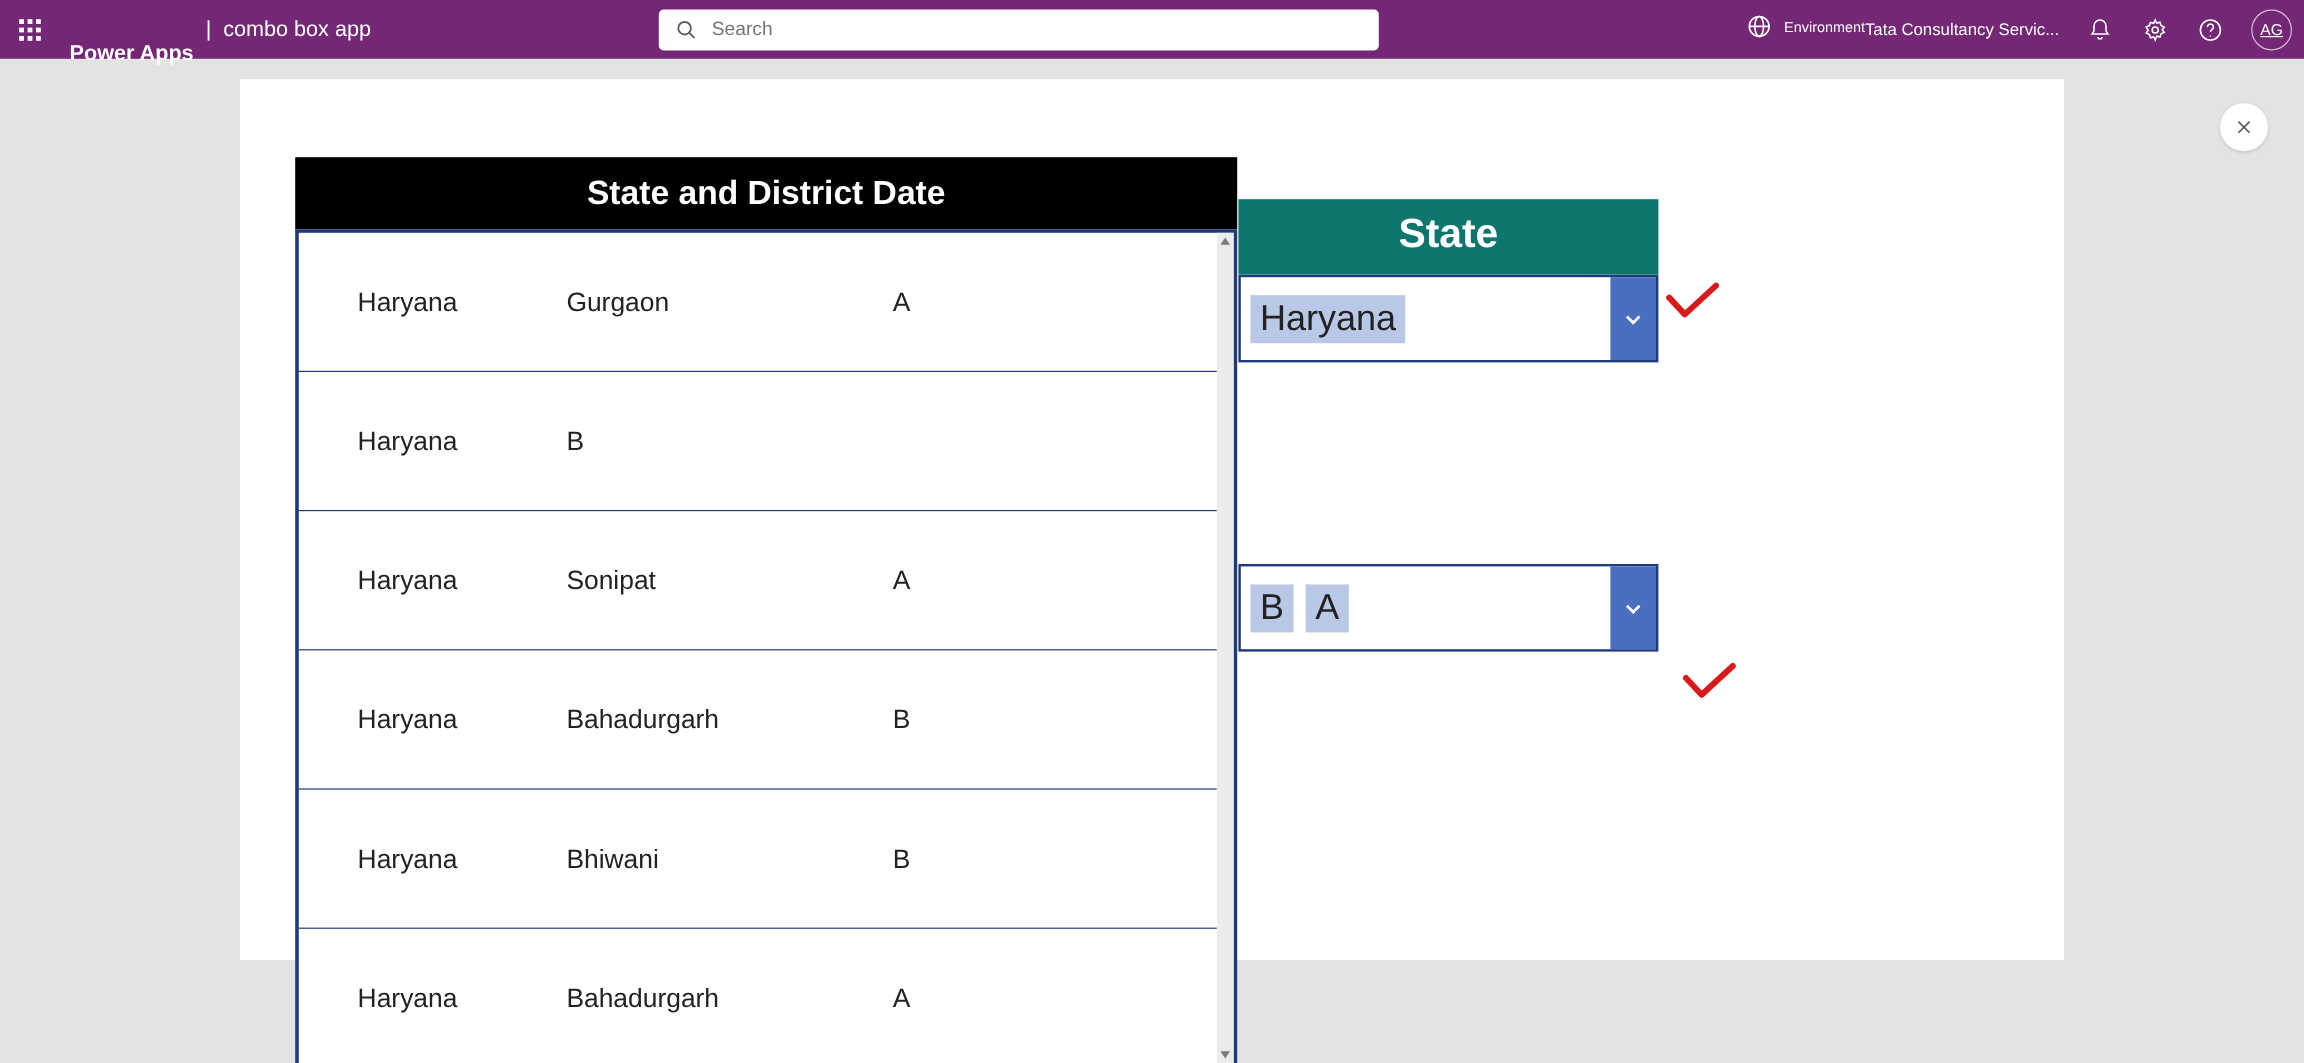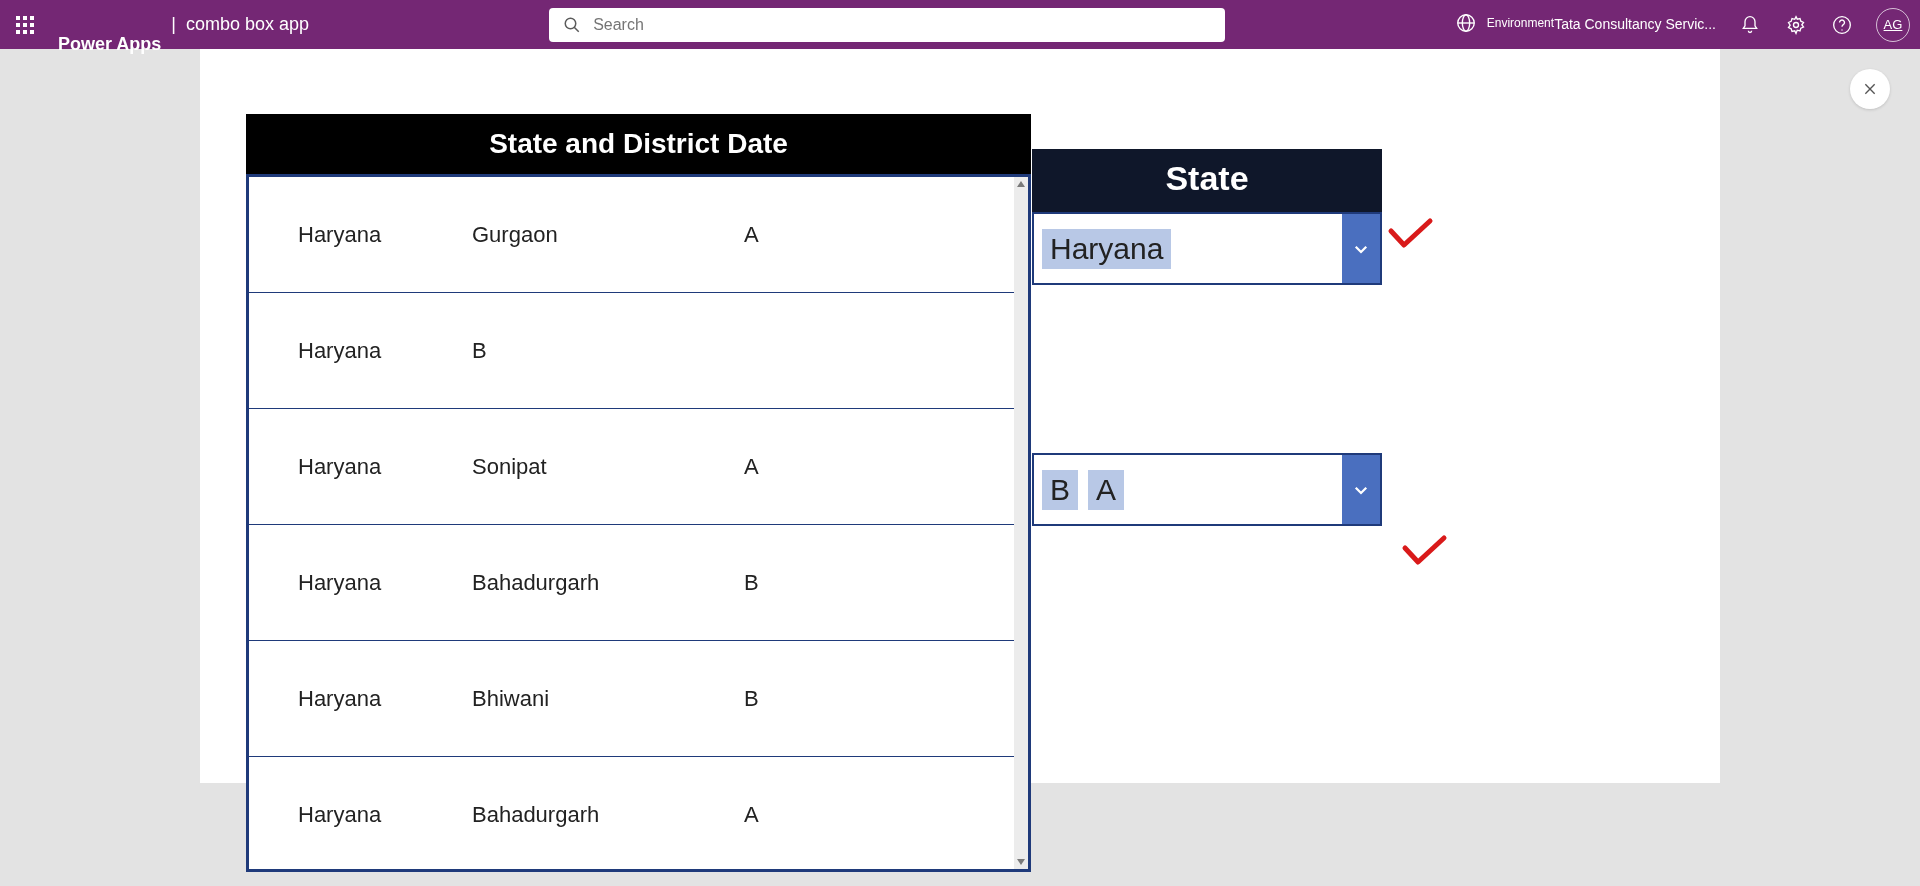--- a/index.html
+++ b/index.html
@@ -28,21 +28,21 @@
   justify-content: center;
   margin-right: 18px;
   cursor: pointer;
 }
 .waffle span { width:4px; height:4px; background:#fff; }
 .brand { font-size: 18px; font-weight: 600; margin-top: 40px; }
 .divider { margin: 0 10px; font-size: 18px; font-weight: 300; }
 .appname { font-size: 18px; font-weight: 400; }
 .searchbox {
   margin-left: 240px;
-  width: 676px;
+  width: 600px;
   height: 34px;
   background: #fff;
   border-radius: 4px;
   display: flex;
   align-items: center;
   padding: 0 14px;
 }
 .searchbox svg { width: 18px; height: 18px; stroke:#5b5b5b; }
 .searchbox input {
   border:none; outline:none; flex:1; margin-left:12px;
@@ -57,21 +57,21 @@
 .icon-btn { width:24px; height:24px; display:flex; align-items:center; justify-content:center; cursor:pointer;}
 .icon-btn svg { width:20px; height:20px; stroke:#fff; fill:none; stroke-width:1.6; }
 .avatar {
   width:34px; height:34px; border-radius:50%;
   border:1.5px solid rgba(255,255,255,0.7);
   display:flex; align-items:center; justify-content:center;
   font-size:13px; color:#fff;text-decoration:underline;
 }
 .stage {
   position: relative;
-  margin: 0 auto;
+  margin: 17px auto;
   width: 1520px;
   height: 734px;
   background: #fff;
 }
 .close-btn {
   position: absolute;
   top: 20px; right: -170px;
   width: 40px; height: 40px;
   border-radius: 50%;
   background: #fff;
@@ -119,21 +119,21 @@
 .col3 { flex:1; }
 .rows-wrap { margin-right:14px; }
 
 .combo-card {
   position:absolute;
   width: 350px;
 }
 .combo-state { left: 832px; top: 100px; }
 .combo-type { left: 832px; top: 404px; }
 .combo-header {
-  background:#0f172a; color:#fff;
+  background:#0f766e; color:#fff;
   font-size:34px; font-weight:700;
   text-align:center;
   padding: 10px 0 14px 0;
 }
 .combo-box {
   border: 2px solid #1f3a7a;
   height: 73px;
   display:flex; align-items:center;
   background:#fff;
 }

